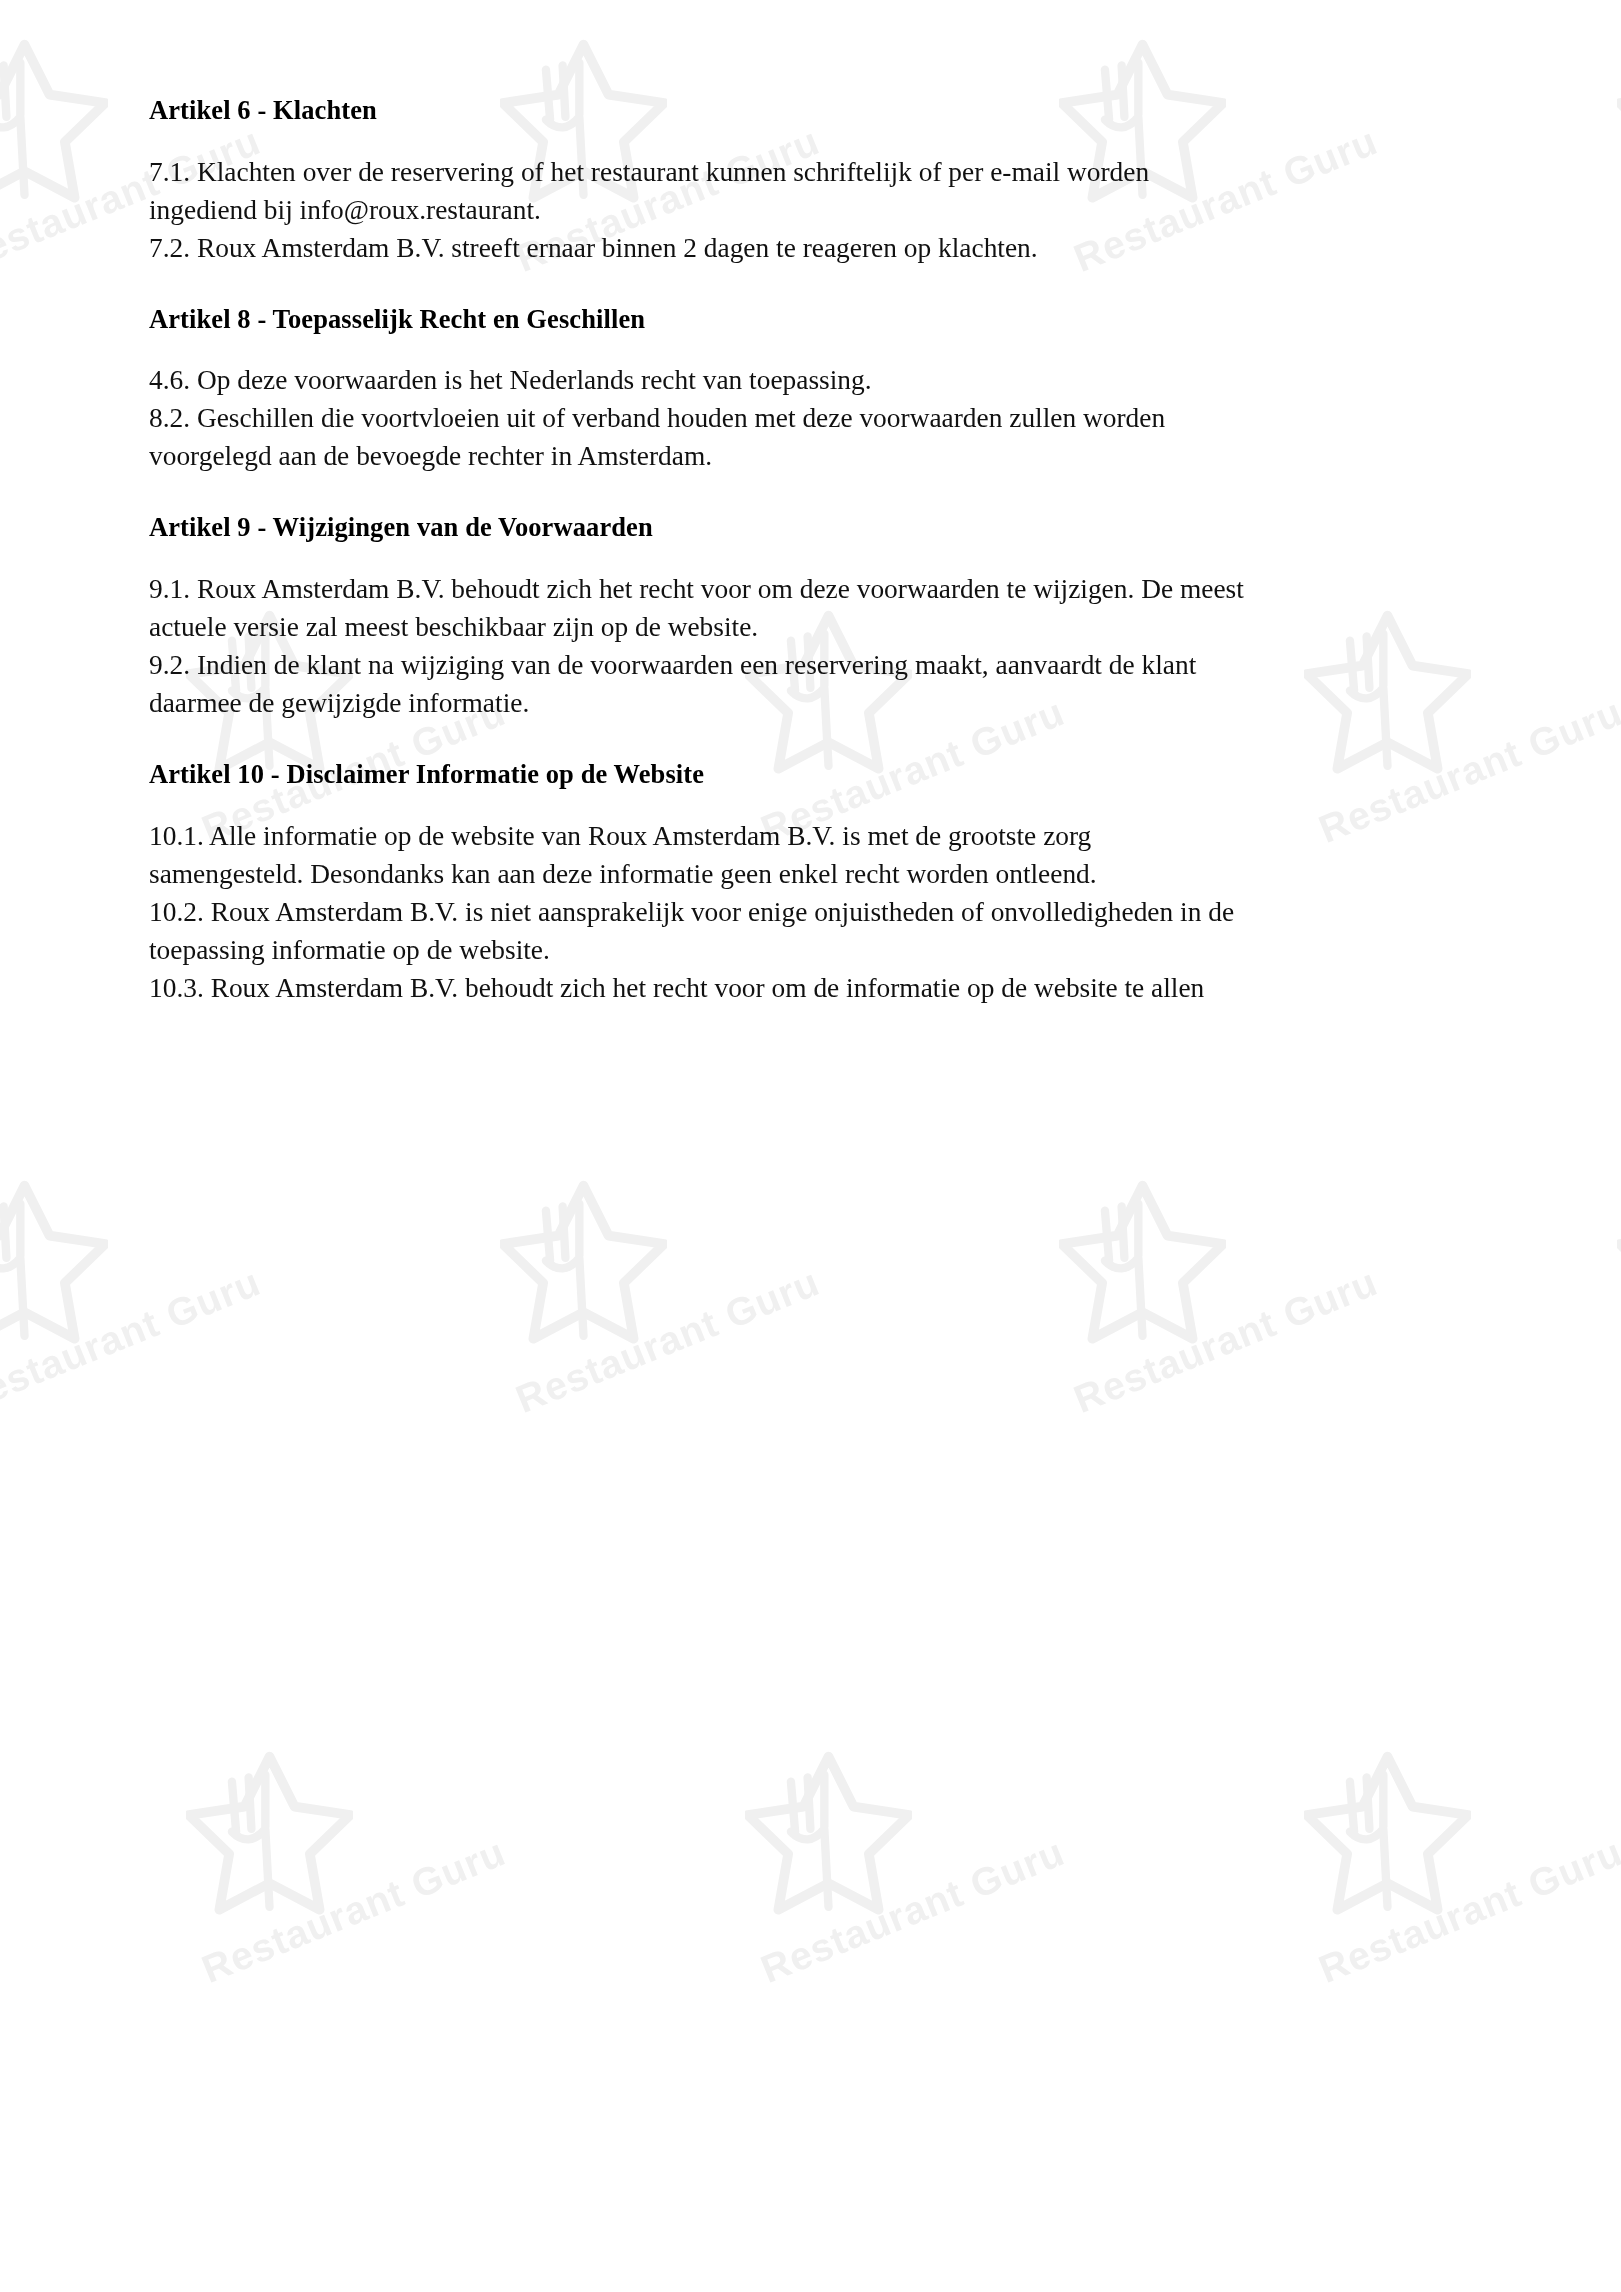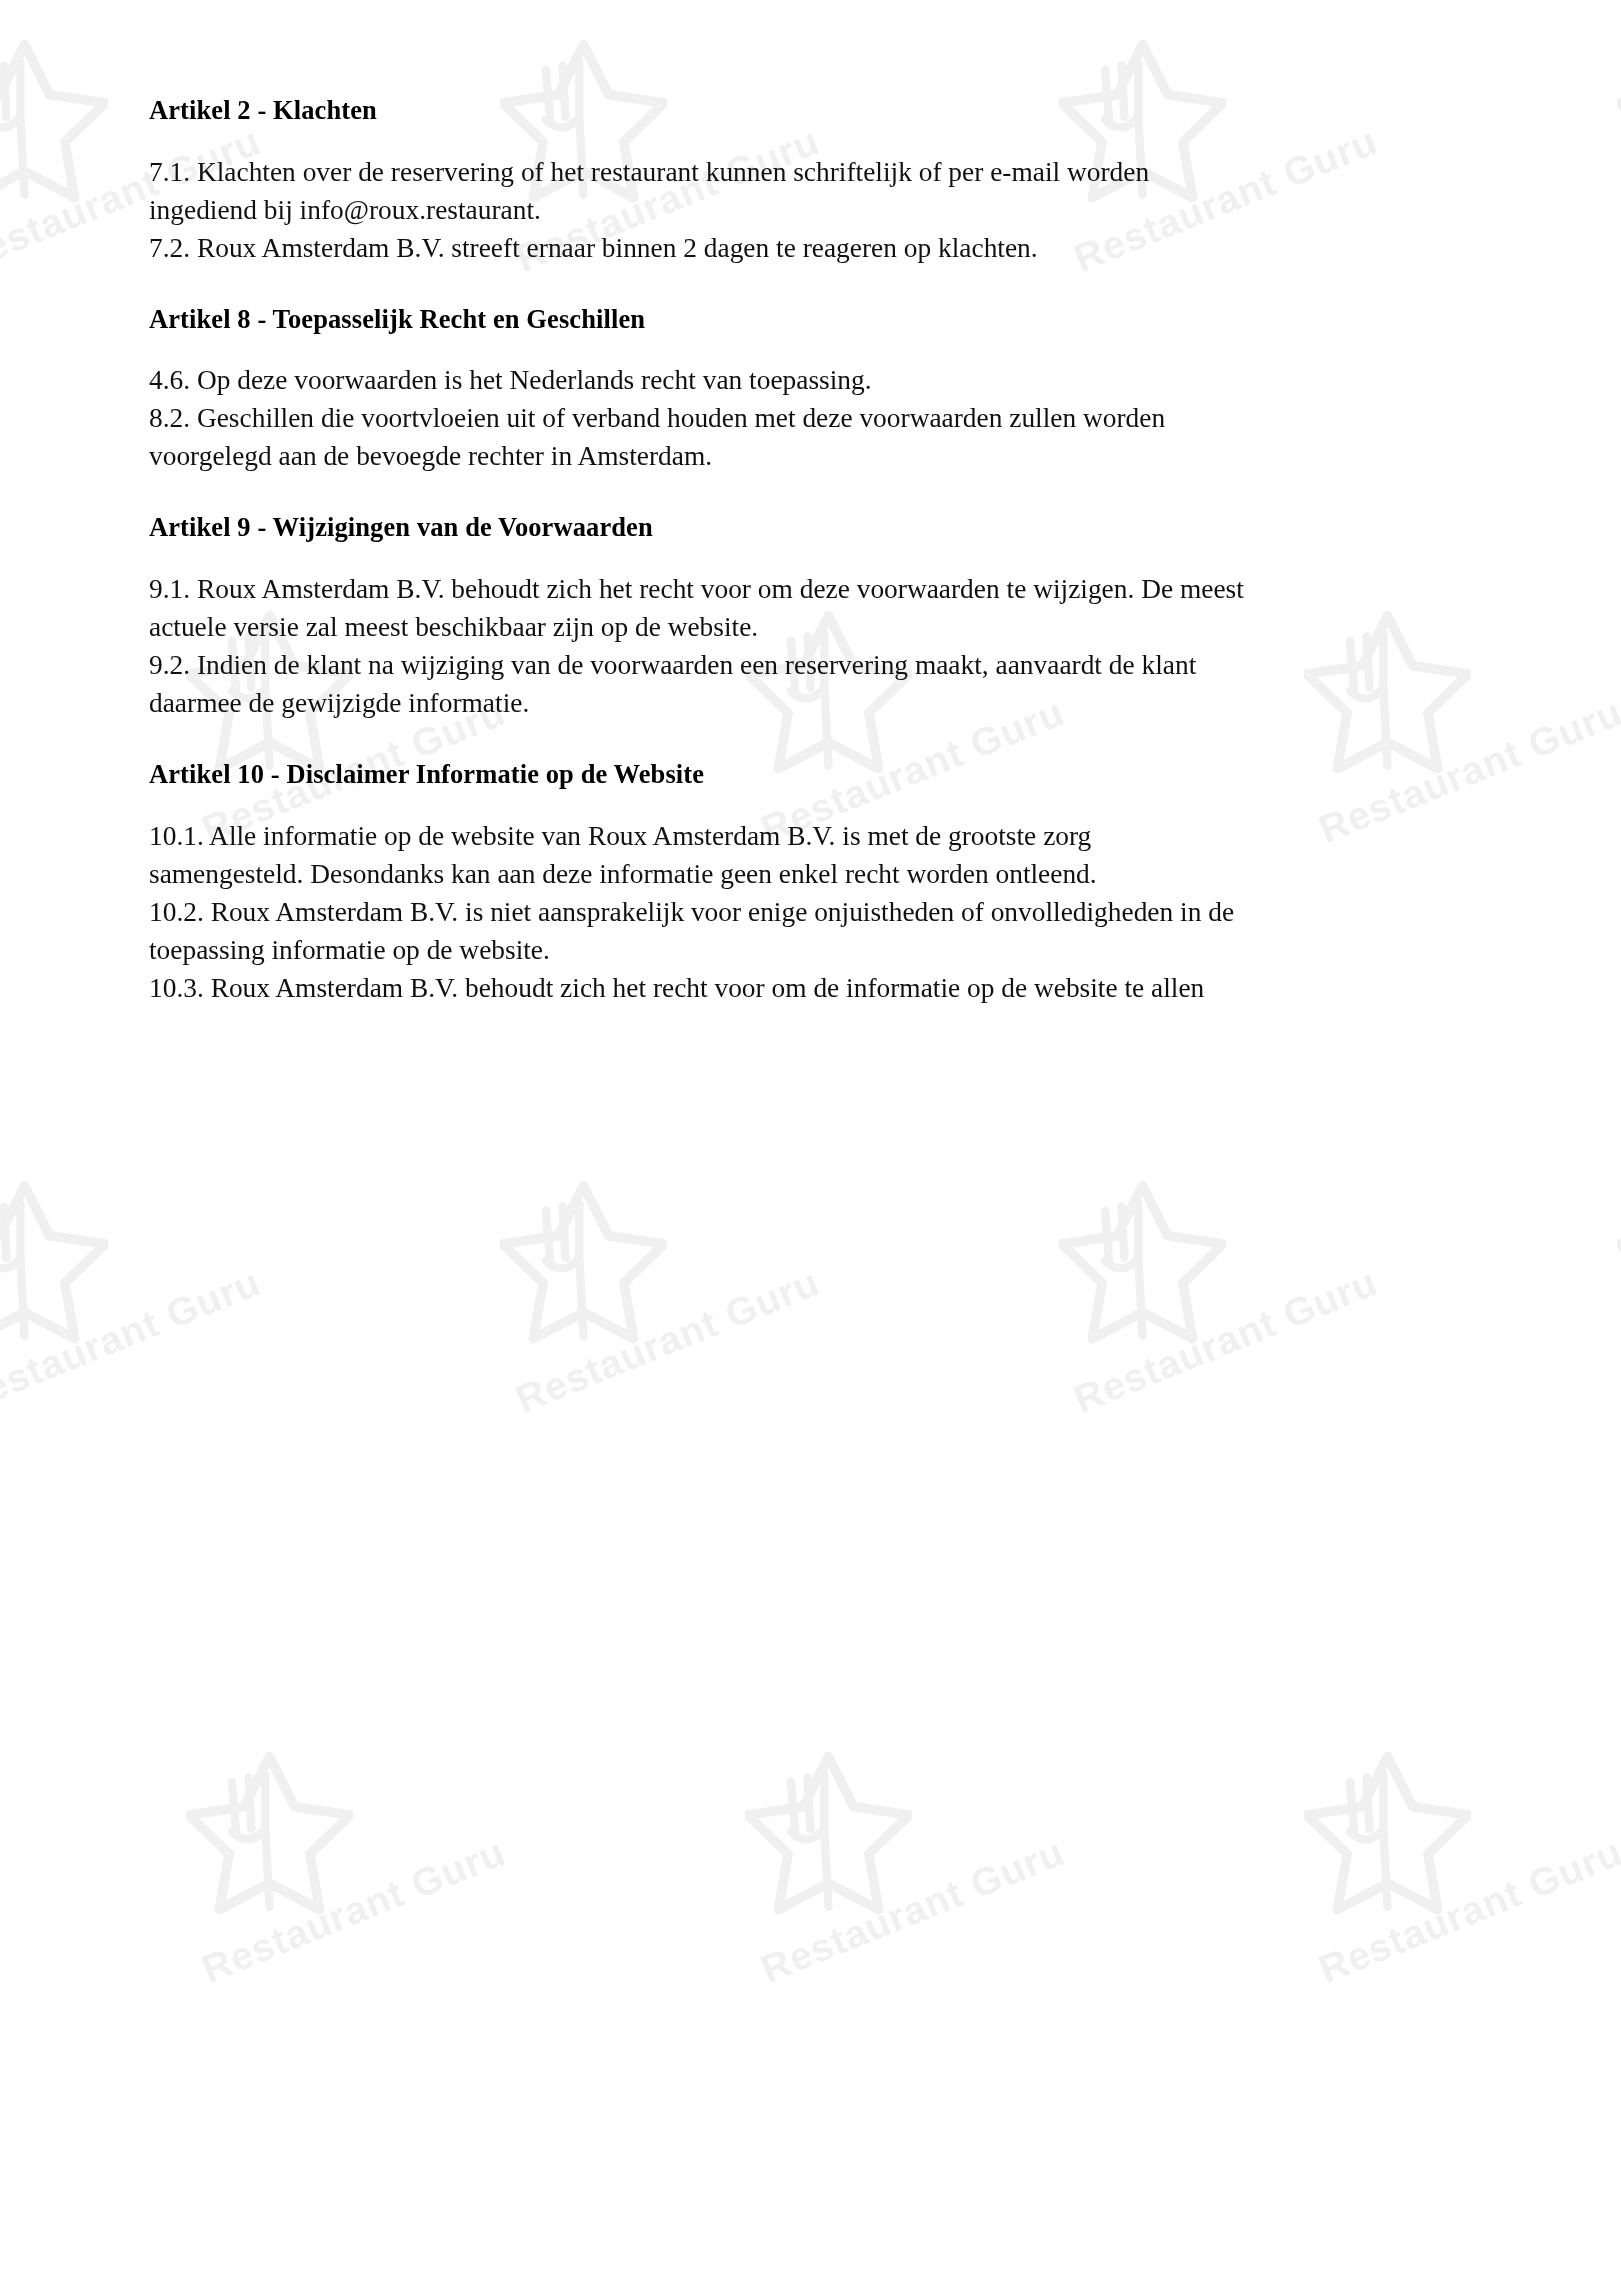--- a/index.html
+++ b/index.html
@@ -187,21 +187,21 @@
         <svg width="167" height="167" viewBox="0 0 120 120">
           <use href="#star-fork"></use>
         </svg>
       </div>
       <div class="wm-text" style="left: 1313px; top: 1951px; transform: rotate(-22deg);">Restaurant Guru</div>
     </div>
 
   <div class="content">
     <div class="doc-body">
 
-      <h2 class="article-heading">Artikel 2 - Klachten</h2>
+      <h2 class="article-heading">Artikel 6 - Klachten</h2>
       <div class="gap-after-heading"></div>
       <div class="para-block">
         <p class="para-line">7.1. Klachten over de reservering of het restaurant kunnen schriftelijk of per e-mail worden</p>
         <p class="para-line">ingediend bij info@roux.restaurant.</p>
         <p class="para-line">7.2. Roux Amsterdam B.V. streeft ernaar binnen 2 dagen te reageren op klachten.</p>
       </div>
       <div class="gap-after-para"></div>
 
       <h2 class="article-heading">Artikel 8 - Toepasselijk Recht en Geschillen</h2>
       <div class="gap-after-heading"></div>

